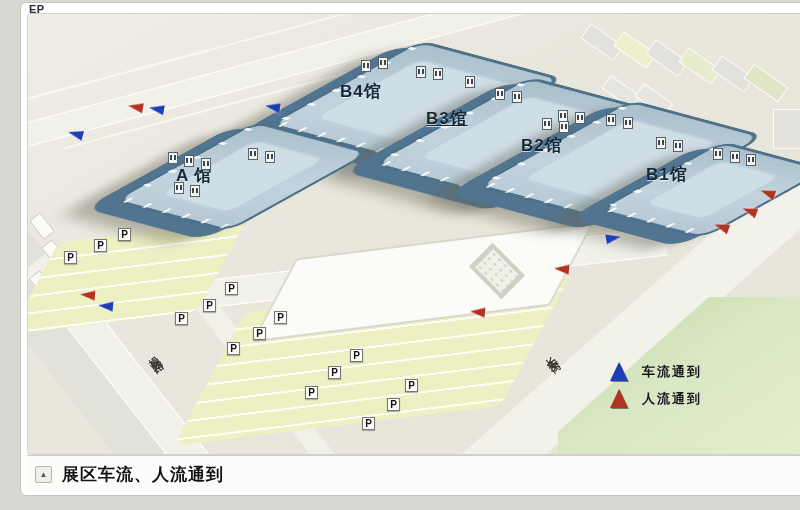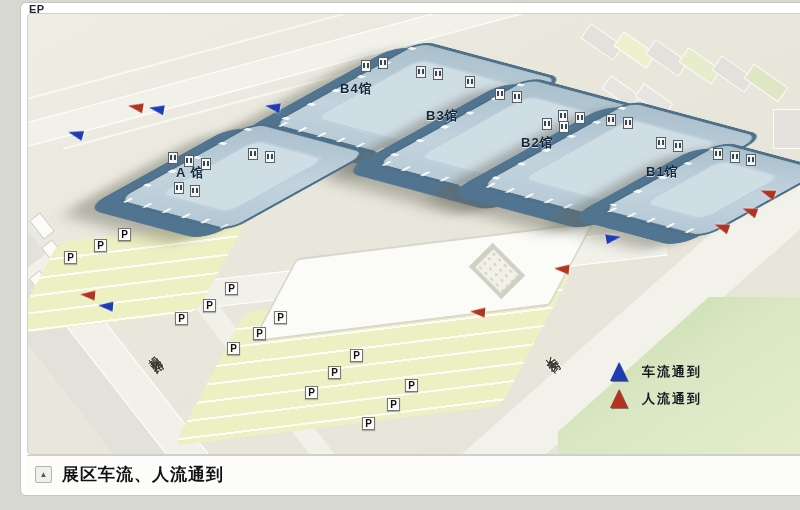--- a/index.html
+++ b/index.html
@@ -41,21 +41,21 @@
                transform:translate(-8px,12px); }
   .hall-roof { position:absolute; inset:0; border-radius:14px; border:3px solid #4e7189;
                background:linear-gradient(165deg,#a9bfcc,#c2d3dd 55%,#b3c7d3); }
   .hall-roof::after { content:''; position:absolute; left:6px; right:6px; bottom:-1px; height:6px;
                background:repeating-linear-gradient(90deg, rgba(255,255,255,.85) 0 3px, transparent 3px 20px); }
   .hall-roof::before { content:''; position:absolute; top:6px; bottom:6px; left:-1px; width:6px;
                background:repeating-linear-gradient(180deg, rgba(255,255,255,.85) 0 3px, transparent 3px 20px); }
   .roof-inner { position:absolute; inset:15px 20px; background:#cfdde5; border-radius:10px;
                box-shadow:inset 0 0 0 2px #bccfda; }
 
-  .hall-label { position:absolute; font-size:13px; font-weight:bold; color:#13273a;
+  .hall-label { position:absolute; font-size:17px; font-weight:bold; color:#13273a;
                 letter-spacing:1px; text-shadow:0 1px 0 rgba(255,255,255,.7); white-space:nowrap; }
 
   .sign { position:absolute; width:10px; height:12px; background:#f6f6f3; border:1px solid #55606b; }
   .sign::after { content:''; display:block; margin:2px 1px 0 1px; height:5px;
                 background:repeating-linear-gradient(90deg,#3a4652 0 2px, transparent 2px 4px); }
 
   .pmark { position:absolute; width:13px; height:13px; background:#fdfdfb; border:1px solid #777;
            color:#111; font-size:10px; font-weight:bold; line-height:11px; text-align:center;
            box-shadow:0 1px 1px rgba(0,0,0,.25); }
 
@@ -155,21 +155,21 @@
           </div>
           <div class="hall" style="left: 154px; top: 104.5px; width: 120px; height: 115px;">
             <div class="hall-body"></div>
             <div class="hall-roof">
               <div class="roof-inner"></div>
             </div>
           </div>
         </div>
       <div id="overlay-layer">
           <div class="hall-label" style="left: 312px; top: 66px;">B4馆</div>
-          <div class="hall-label" style="left: 398px; top: 93px;">B3馆</div>
+          <div class="hall-label" style="left: 398px; top: 93px; text-decoration: underline;">B3馆</div>
           <div class="hall-label" style="left: 493px; top: 120px;">B2馆</div>
           <div class="hall-label" style="left: 618px; top: 149px;">B1馆</div>
           <div class="hall-label" style="left: 148px; top: 150px;">A 馆</div>
           <div class="sign" style="left: 140px; top: 138px;"></div>
           <div class="sign" style="left: 156px; top: 141px;"></div>
           <div class="sign" style="left: 173px; top: 144px;"></div>
           <div class="sign" style="left: 220px; top: 134px;"></div>
           <div class="sign" style="left: 237px; top: 137px;"></div>
           <div class="sign" style="left: 146px; top: 168px;"></div>
           <div class="sign" style="left: 162px; top: 171px;"></div>

